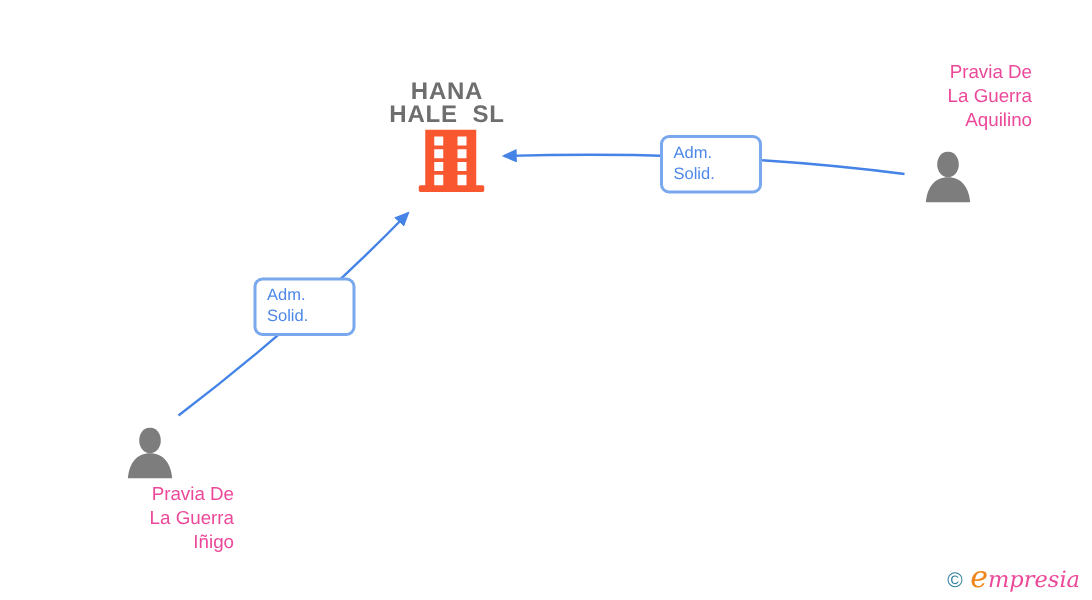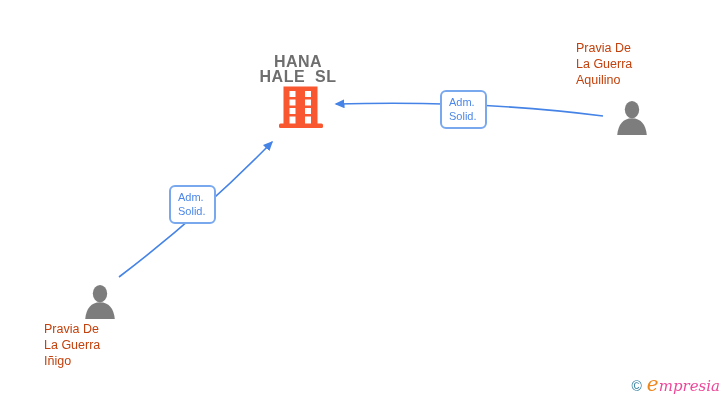--- a/index.html
+++ b/index.html
@@ -32,36 +32,36 @@
     font-size: 16px;
     font-weight: bold;
     line-height: 15px;
     color: #6e6e6e;
     white-space: pre-wrap;
     letter-spacing: 0.5px;
   }
 
   .person-label {
     width: 112px;
-    text-align: left;
+    text-align: right;
     font-size: 12.5px;
     line-height: 16px;
-    color: #c2410c;
+    color: #ec4899;
     white-space: pre-line;
   }
   .person-label.right { left: 576px; top: 40px; }
   .person-label.left  { left: 44px;  top: 321px; }
 
   .person-icon.right { left: 612px; top: 101px; }
   .person-icon.left  { left: 80px;  top: 285px; }
 
   .building-icon { left: 279px; top: 85px; }
 
   .edge-label {
-    width: 47px;
+    width: 68px;
     box-sizing: border-box;
     background: #ffffff;
     border: 2px solid #7aa8ee;
     border-radius: 6px;
     padding: 3px 0 4px 7px;
     font-size: 11px;
     line-height: 14px;
     color: #4d87e8;
     white-space: pre-line;
   }

